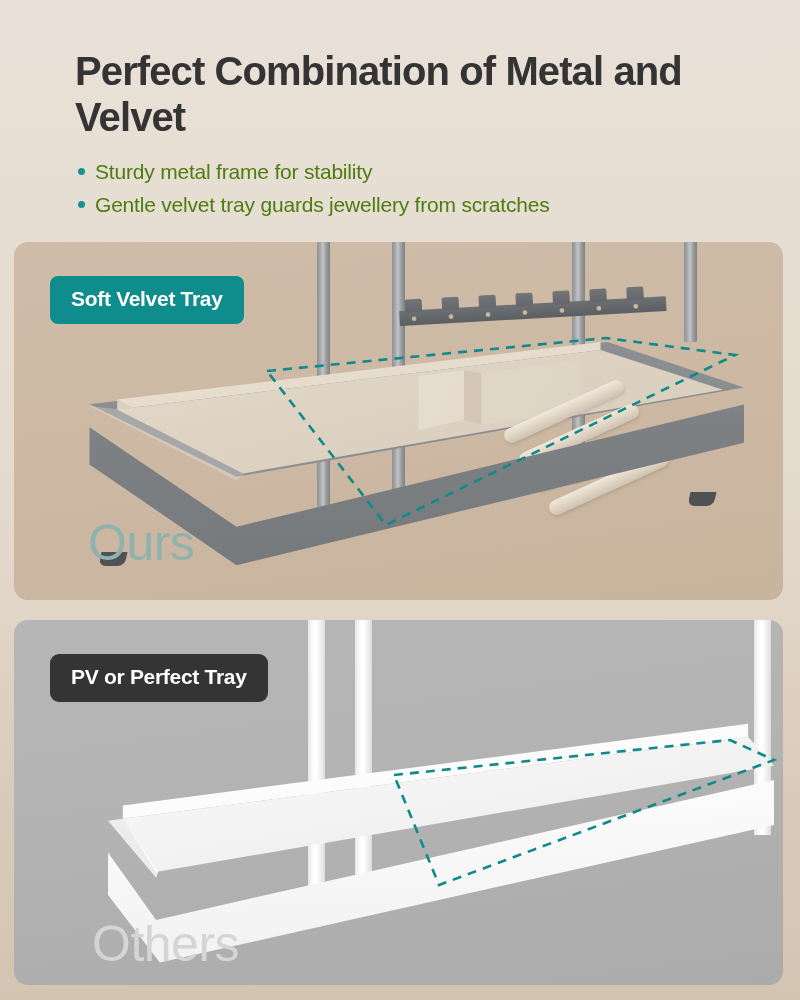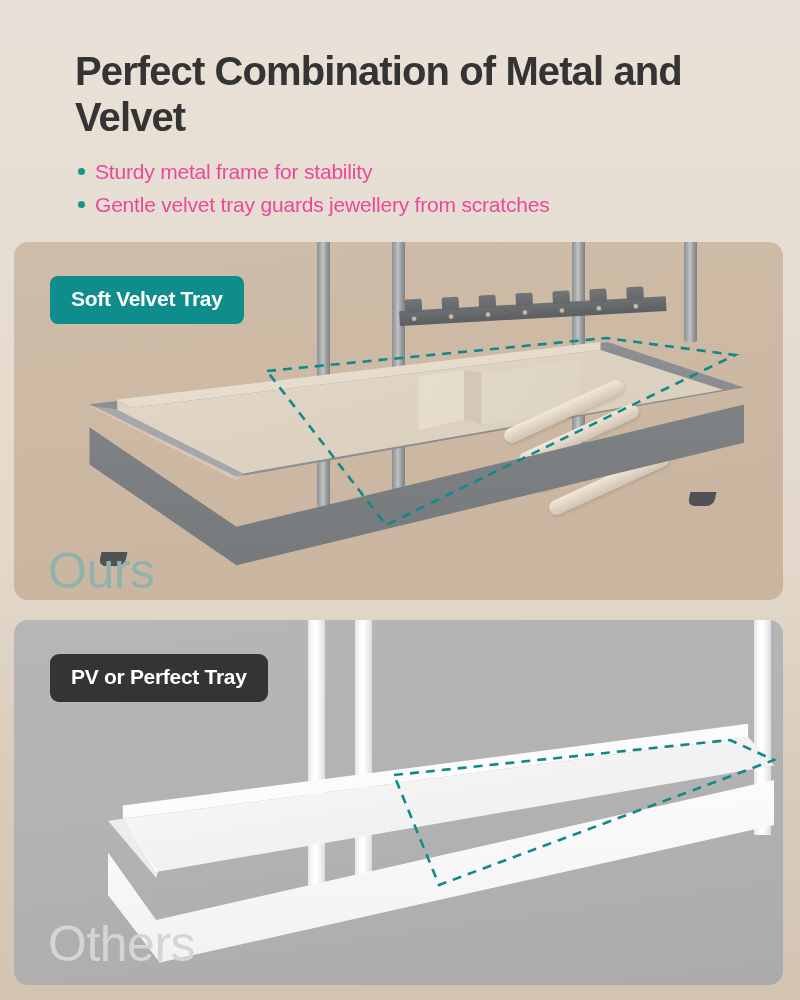--- a/index.html
+++ b/index.html
@@ -20,21 +20,21 @@
   .bullets { position:absolute; left:62px; top:157px; width:700px; }
   .bullet-row {
     display:flex; align-items:flex-start; gap:10px;
     margin-bottom:3px;
   }
   .bullet-dot {
     width:7px; height:7px; border-radius:50%;
     background:#16958f; flex:0 0 auto; margin-top:11px;
   }
   .bullet-text {
-    font-size:21px; color:#ec4899; line-height:1.42; letter-spacing:-0.2px;
+    font-size:21px; color:#4d7c0f; line-height:1.42; letter-spacing:-0.2px;
   }
 
   
   .panel {
     position:absolute; left:14px; width:769px;
     border-radius:14px; overflow:hidden;
   }
   .panel-top { top:242px; height:358px;
     background:linear-gradient(172deg,#cfbda9 0%,#cdb9a4 40%,#c9b49e 100%); }
   .panel-bottom { top:620px; height:365px;
@@ -48,22 +48,22 @@
     letter-spacing:-0.3px; white-space:nowrap;
   }
   .badge-teal { background:#0f8c8c;border-radius:8px; }
   .badge-dark { background:#343434; }
 
   
   .watermark {
     position:absolute; left:34px; z-index:30;
     font-size:50px; font-weight:400; letter-spacing:-0.5px;
   }
-  .wm-ours   { bottom:0; color:#8fb3ac; }
-  .wm-others { bottom:12px; color:#d5d5d5; }
+  .wm-ours   { bottom:28px; color:#8fb3ac;margin-left:40px; }
+  .wm-others { bottom:12px; color:#d5d5d5;margin-left:44px; }
 
   
   .stage { position:absolute; inset:0; }
 
   
   .post {
     position:absolute; border-radius:2px;
     background:linear-gradient(90deg,#8e9194 0%,#a9acae 28%,#c2c4c5 45%,#9a9d9f 72%,#7f8285 100%);
   }
   .post-1 { left:303px; top:-10px; width:13px; height:275px; }

